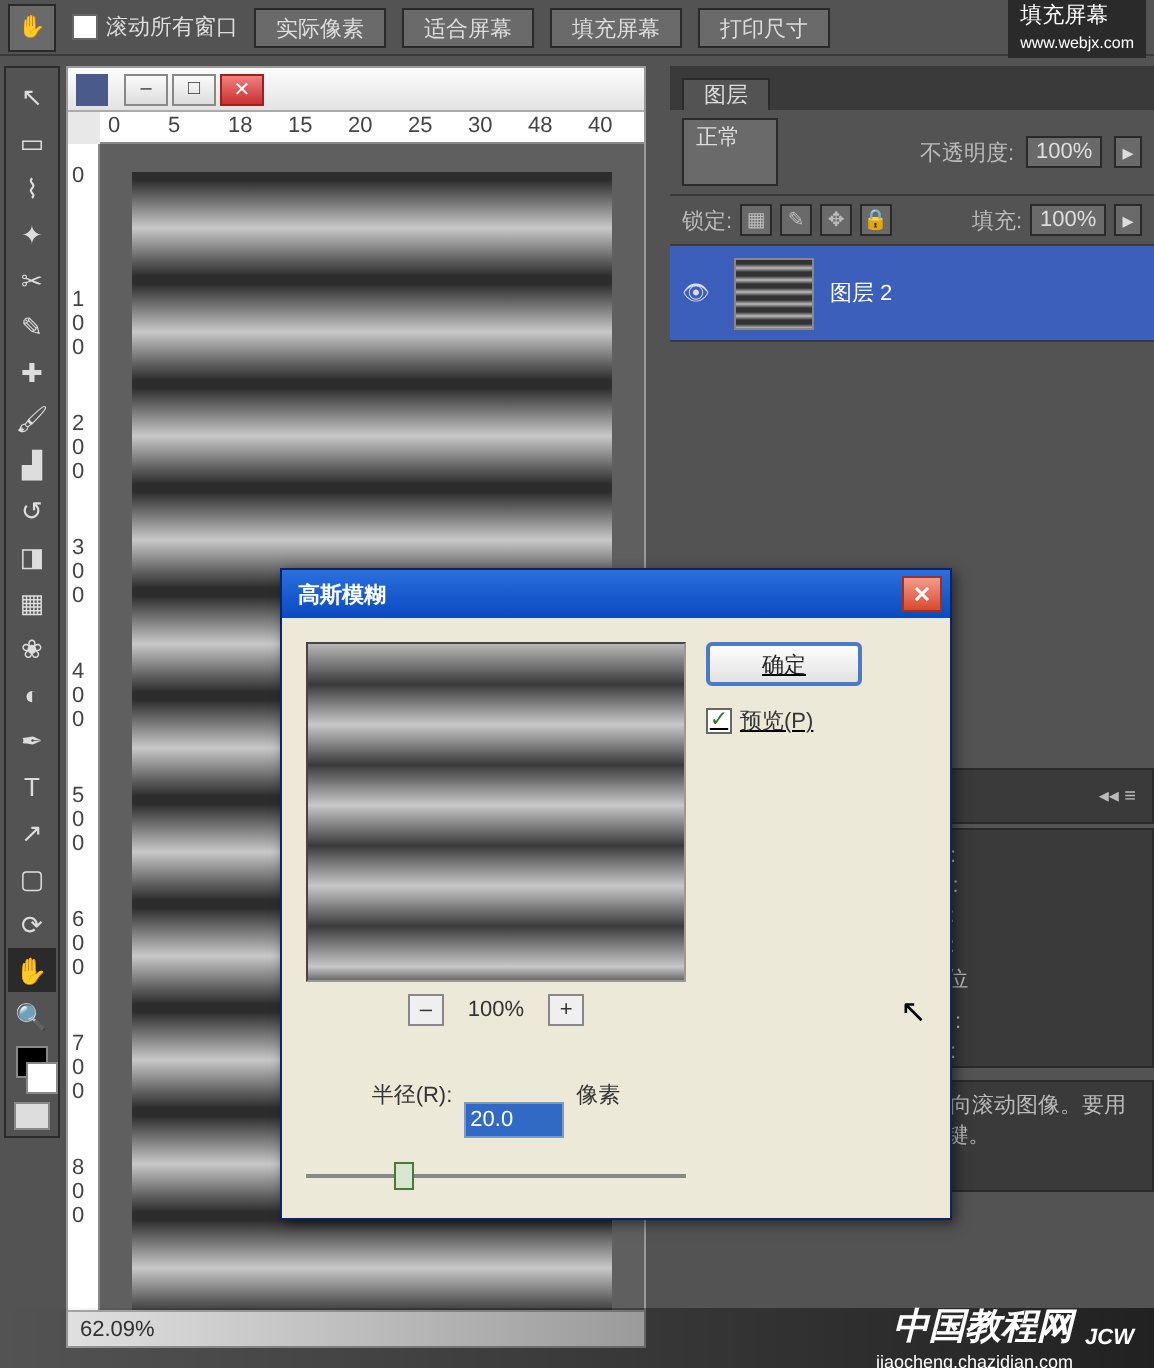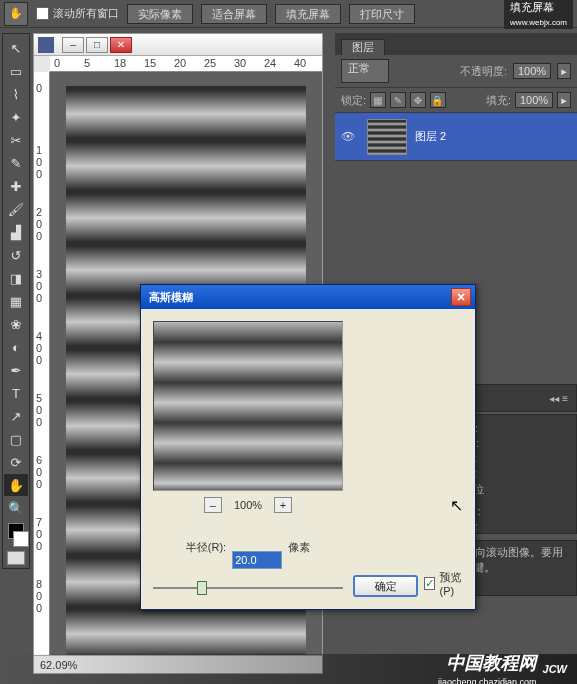--- a/index.html
+++ b/index.html
@@ -38,21 +38,21 @@
 .tool.active { background: #2a2a2a; }
 .tool.swatch-fg { background: #000; border: 1px solid #888; width: 16px; height: 16px; margin: 4px auto 0; }
 .tool.swatch-bg { background: #fff; border: 1px solid #888; width: 16px; height: 16px; margin: -8px 2px 4px 10px; }
 .tool.qmask { background: #ddd; width: 18px; height: 14px; border: 1px solid #888; }
 
 
 .right-area { position: absolute; top: 33px; right: 0; width: 242px; height: 651px; background: #535353; }
 .panel-tab-row { height: 22px; background: #3a3a3a; display: flex; align-items: flex-end; padding-left: 6px; }
 .panel-tab { background: #535353; color: #ddd; padding: 0 10px; border: 1px solid #2a2a2a; border-bottom: none; }
 .panel-controls { background: #535353; padding: 4px 6px; border-bottom: 1px solid #3a3a3a; display: flex; align-items: center; gap: 6px; color: #bbb; }
-.dropdown { background: #6a6a6a; border: 1px solid #2a2a2a; color: #ddd; padding: 1px 18px 1px 6px; height: 24px; position: relative; }
+.dropdown { background: #6a6a6a; border: 1px solid #2a2a2a; color: #ddd; padding: 1px 18px 1px 6px; height: 34px; position: relative; }
 .pct-box { background: #6a6a6a; border: 1px solid #2a2a2a; color: #ddd; padding: 1px 4px; height: 16px; width: 38px; text-align: right; }
 .arrow-btn { width: 14px; height: 16px; background: #6a6a6a; border: 1px solid #2a2a2a; color: #ddd; display: flex; align-items: center; justify-content: center; }
 .lock-row { background: #535353; padding: 4px 6px; border-bottom: 1px solid #3a3a3a; display: flex; align-items: center; gap: 4px; color: #bbb; }
 .lock-icon { width: 16px; height: 16px; background: #6a6a6a; border: 1px solid #2a2a2a; display: flex; align-items: center; justify-content: center; font-size: 10px; }
 
 .layer-list { background: #535353; height: 130px; }
 .layer-row { display: flex; align-items: center; height: 48px; background: #3b5fbb; border-bottom: 1px solid #3a3a3a; padding: 0 6px; gap: 8px; }
 .eye-col { width: 18px; color: #ddd; }
 .layer-thumb { width: 40px; height: 36px; background: repeating-linear-gradient(180deg, #333 0, #333 2px, #bbb 4px, #333 6px); border: 1px solid #888; }
 .layer-name { color: #fff; }
@@ -65,21 +65,21 @@
 .preview-col { display: flex; flex-direction: column; align-items: center; gap: 6px; }
 .preview-box { width: 190px; height: 170px; background: linear-gradient(180deg,#b8b8b8,#3a3a3a 12%,#c8c8c8 24%,#3a3a3a 36%,#c8c8c8 48%,#3a3a3a 60%,#c8c8c8 72%,#3a3a3a 84%,#c8c8c8 96%,#6a6a6a); border: 1px inset #999; }
 .zoom-row { display: flex; align-items: center; gap: 12px; color: #333; }
 .zoom-btn { width: 18px; height: 16px; border: 1px solid #888; background: #efefef; text-align: center; line-height: 14px; }
 .radius-row { display: flex; align-items: center; gap: 6px; color: #333; margin-top: 6px; }
 .radius-input { width: 50px; height: 18px; border: 1px solid #7a9ac0; background: #fff; color: #000; text-align: left; padding: 0 2px; margin-top: 26px; }
 .radius-input.sel { background: #316ac5; color: #fff; }
 .slider { width: 190px; height: 18px; position: relative; margin-top: 4px; }
 .slider-track { position: absolute; top: 8px; left: 0; right: 0; height: 2px; background: #888; }
 .slider-thumb { position: absolute; top: 2px; left: 44px; width: 10px; height: 14px; background: #d8e8d0; border: 1px solid #4a7a3a; }
-.btn-col { display: flex; gap: 6px; align-items: flex-end; }
+.btn-col { display: flex; flex-direction: column; gap: 6px; align-items: flex-start; text-decoration: underline; }
 .dlg-btn { width: 78px; height: 22px; background: linear-gradient(#fdfdfd,#e2e2e2); border: 1px solid #888; border-radius: 3px; color: #222; }
 .dlg-btn.default { border: 2px solid #4a7ac8; }
 .preview-check { display: flex; align-items: center; gap: 4px; margin-top: 4px; color: #333; }
 .preview-check .cb { width: 13px; height: 13px; background: #fff; border: 1px solid #666; color: #2a7a2a; text-align: center; line-height: 11px; font-size: 11px; }
 
 .cursor { position: absolute; top: 496px; left: 450px; font-size: 16px; color: #000; pointer-events: none; }
 
 
 .small-panel { position: absolute; right: 0; width: 122px; background: #3a3a3a; border: 1px solid #2a2a2a; color: #bbb; padding: 4px 8px; font-size: 10px; }
 .sp1 { top: 384px; height: 28px; display: flex; align-items: center; justify-content: flex-end; }
@@ -147,21 +147,21 @@
     </div>
   </div>
   <div class="doc-ruler-top">
     <span style="left:4px">0</span>
     <span style="left:34px">5</span>
     <span style="left:64px">18</span>
     <span style="left:94px">15</span>
     <span style="left:124px">20</span>
     <span style="left:154px">25</span>
     <span style="left:184px">30</span>
-    <span style="left:214px">24</span>
+    <span style="left:214px">48</span>
     <span style="left:244px">40</span>
   </div>
   <div class="doc-body">
     <div class="doc-ruler-left">
       <span style="top:10px">0</span>
       <span style="top:72px;white-space:pre">1
 0
 0</span>
       <span style="top:134px;white-space:pre">2
 0

